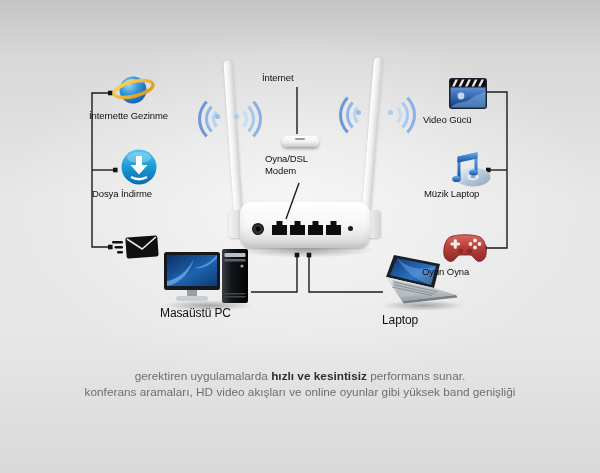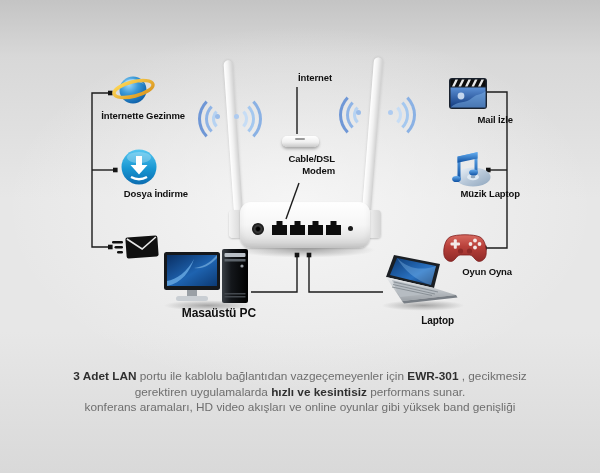--- a/index.html
+++ b/index.html
@@ -7,22 +7,22 @@
   #stage{
     position:relative;width:600px;height:473px;overflow:hidden;
     background:
       radial-gradient(ellipse 420px 260px at 50% 44%, rgba(248,248,248,.85) 0%, rgba(248,248,248,0) 70%),
       linear-gradient(180deg,#c4c4c4 0%,#d8d8d8 12%,#e7e7e7 42%,#e7e7e7 70%,#d9d9d9 100%);
   }
   
   #wires{position:absolute;left:0;top:0;z-index:4;pointer-events:none;}
   
   .lbl{
-    position:absolute;z-index:6;text-align:right;
-    font-size:9.5px;font-weight:bold;color:#101010;line-height:11.5px;
+    position:absolute;z-index:6;text-align:left;
+    font-size:9.5px;font-weight:normal;color:#101010;line-height:11.5px;
     letter-spacing:-0.1px;
   }
   
   .wave{position:absolute;width:48px;height:56px;z-index:2;}
   .arc{position:absolute;border:3.4px solid transparent;border-radius:50%;}
   .wave .dot{position:absolute;width:5px;height:5px;border-radius:50%;}
   .wave.facing-left .arc{border-left-color:currentColor;}
   .wave.facing-right .arc{border-right-color:currentColor;}
   
   .antenna{
@@ -137,21 +137,21 @@
     <div id="power-jack" style="left:12px;top:21px;"></div>
     <div class="port" style="left:32px;top:19px;"></div>
     <div class="port" style="left:50px;top:19px;"></div>
     <div class="port" style="left:68px;top:19px;"></div>
     <div class="port" style="left:86px;top:19px;"></div>
     <div id="reset-hole" style="left:108px;top:24px;"></div>
   </div>
 
   <div class="lbl" style="left:262px;top:72px;width:70px;">İnternet</div>
   <div id="modem"></div>
-  <div class="lbl" style="left:265px;top:153px;width:70px;">Cable/DSL Modem</div>
+  <div class="lbl" style="left:265px;top:153px;width:70px;">Oyna/DSL Modem</div>
 
   <div class="icon" style="left:112px;top:70px;">
     <svg width="44" height="40" viewBox="0 0 44 40">
       <defs>
         <radialGradient id="gblue" cx="35%" cy="30%" r="75%">
           <stop offset="0" stop-color="#9fd8f7"></stop>
             <stop offset="45%" stop-color="#3a9ad9"></stop>
             <stop offset="100%" stop-color="#0b5ea8"></stop>
         </radialGradient>
         <linearGradient id="ggold" x1="0" y1="0" x2="1" y2="1">
@@ -213,21 +213,21 @@
         <polygon points="10.5,9.5 13.9,2.5 16.5,2.5 13.1,9.5"></polygon>
         <polygon points="17,9.5 20.4,2.5 23,2.5 19.6,9.5"></polygon>
         <polygon points="23.5,9.5 26.9,2.5 29.5,2.5 26.1,9.5"></polygon>
         <polygon points="30,9.5 33.4,2.5 36,2.5 32.6,9.5"></polygon>
       </g>
       <rect x="2.5" y="10.5" width="35" height="20" fill="url(#gvid)"></rect>
       <path d="M2.5,30.5 C10,23 18,27 24,21 C30,16 34,18 37.5,14 L37.5,30.5 Z" fill="#7fb3e8" opacity=".5"></path>
       <circle cx="13" cy="19" r="3.4" fill="#dce9f8" opacity=".85"></circle>
     </svg>
   </div>
-  <div class="lbl" style="left:423px;top:114px;width:90px;">Mail İzle</div>
+  <div class="lbl" style="left:423px;top:114px;width:90px;">Video Gücü</div>
 
   <div class="icon" style="left:446px;top:148px;">
     <svg width="46" height="40" viewBox="0 0 46 40">
       <defs>
         <linearGradient id="gdisc" x1="0" y1="0" x2="1" y2="1">
           <stop offset="0" stop-color="#f2f7fc"></stop>
             <stop offset="50%" stop-color="#b9c9da"></stop>
             <stop offset="100%" stop-color="#8fa6bd"></stop>
         </linearGradient>
         <linearGradient id="gnote" x1="0" y1="0" x2="0" y2="1">
@@ -321,21 +321,20 @@
       <polygon points="8,22 56,33 78,40 24,46" fill="url(#glbase)"></polygon>
       <polygon points="14,25 54,34.5 63,37.5 22,42" fill="#b6bcc2"></polygon>
       <g stroke="#7e858c" stroke-width=".8">
         <line x1="16" y1="27" x2="60" y2="37"></line>
         <line x1="15" y1="29.5" x2="57" y2="39"></line>
         <line x1="14" y1="32" x2="54" y2="40.5"></line>
       </g>
       <polygon points="24,46 78,40 79.5,42.5 26,48.5" fill="#787e85"></polygon>
     </svg>
   </div>
-  <div class="lbl" style="left:374px;top:315px;width:80px;font-size:10px;">Laptop</div>
+  <div class="lbl" style="left:382px;top:315px;width:80px;font-size:12px;">Laptop</div>
 
   <div id="description">
-      <div class="desc-line"><span class="bold">3 Adet LAN</span><span> portu ile kablolu bağlantıdan vazgeçemeyenler için </span><span class="bold">EWR-301</span><span> , gecikmesiz</span></div>
       <div class="desc-line"><span>gerektiren uygulamalarda </span><span class="bold">hızlı ve kesintisiz</span><span> performans sunar.</span></div>
       <div class="desc-line"><span>konferans aramaları, HD video akışları ve online oyunlar gibi yüksek band genişliği</span></div>
     </div>
 
 </div>
 
 </body></html>

